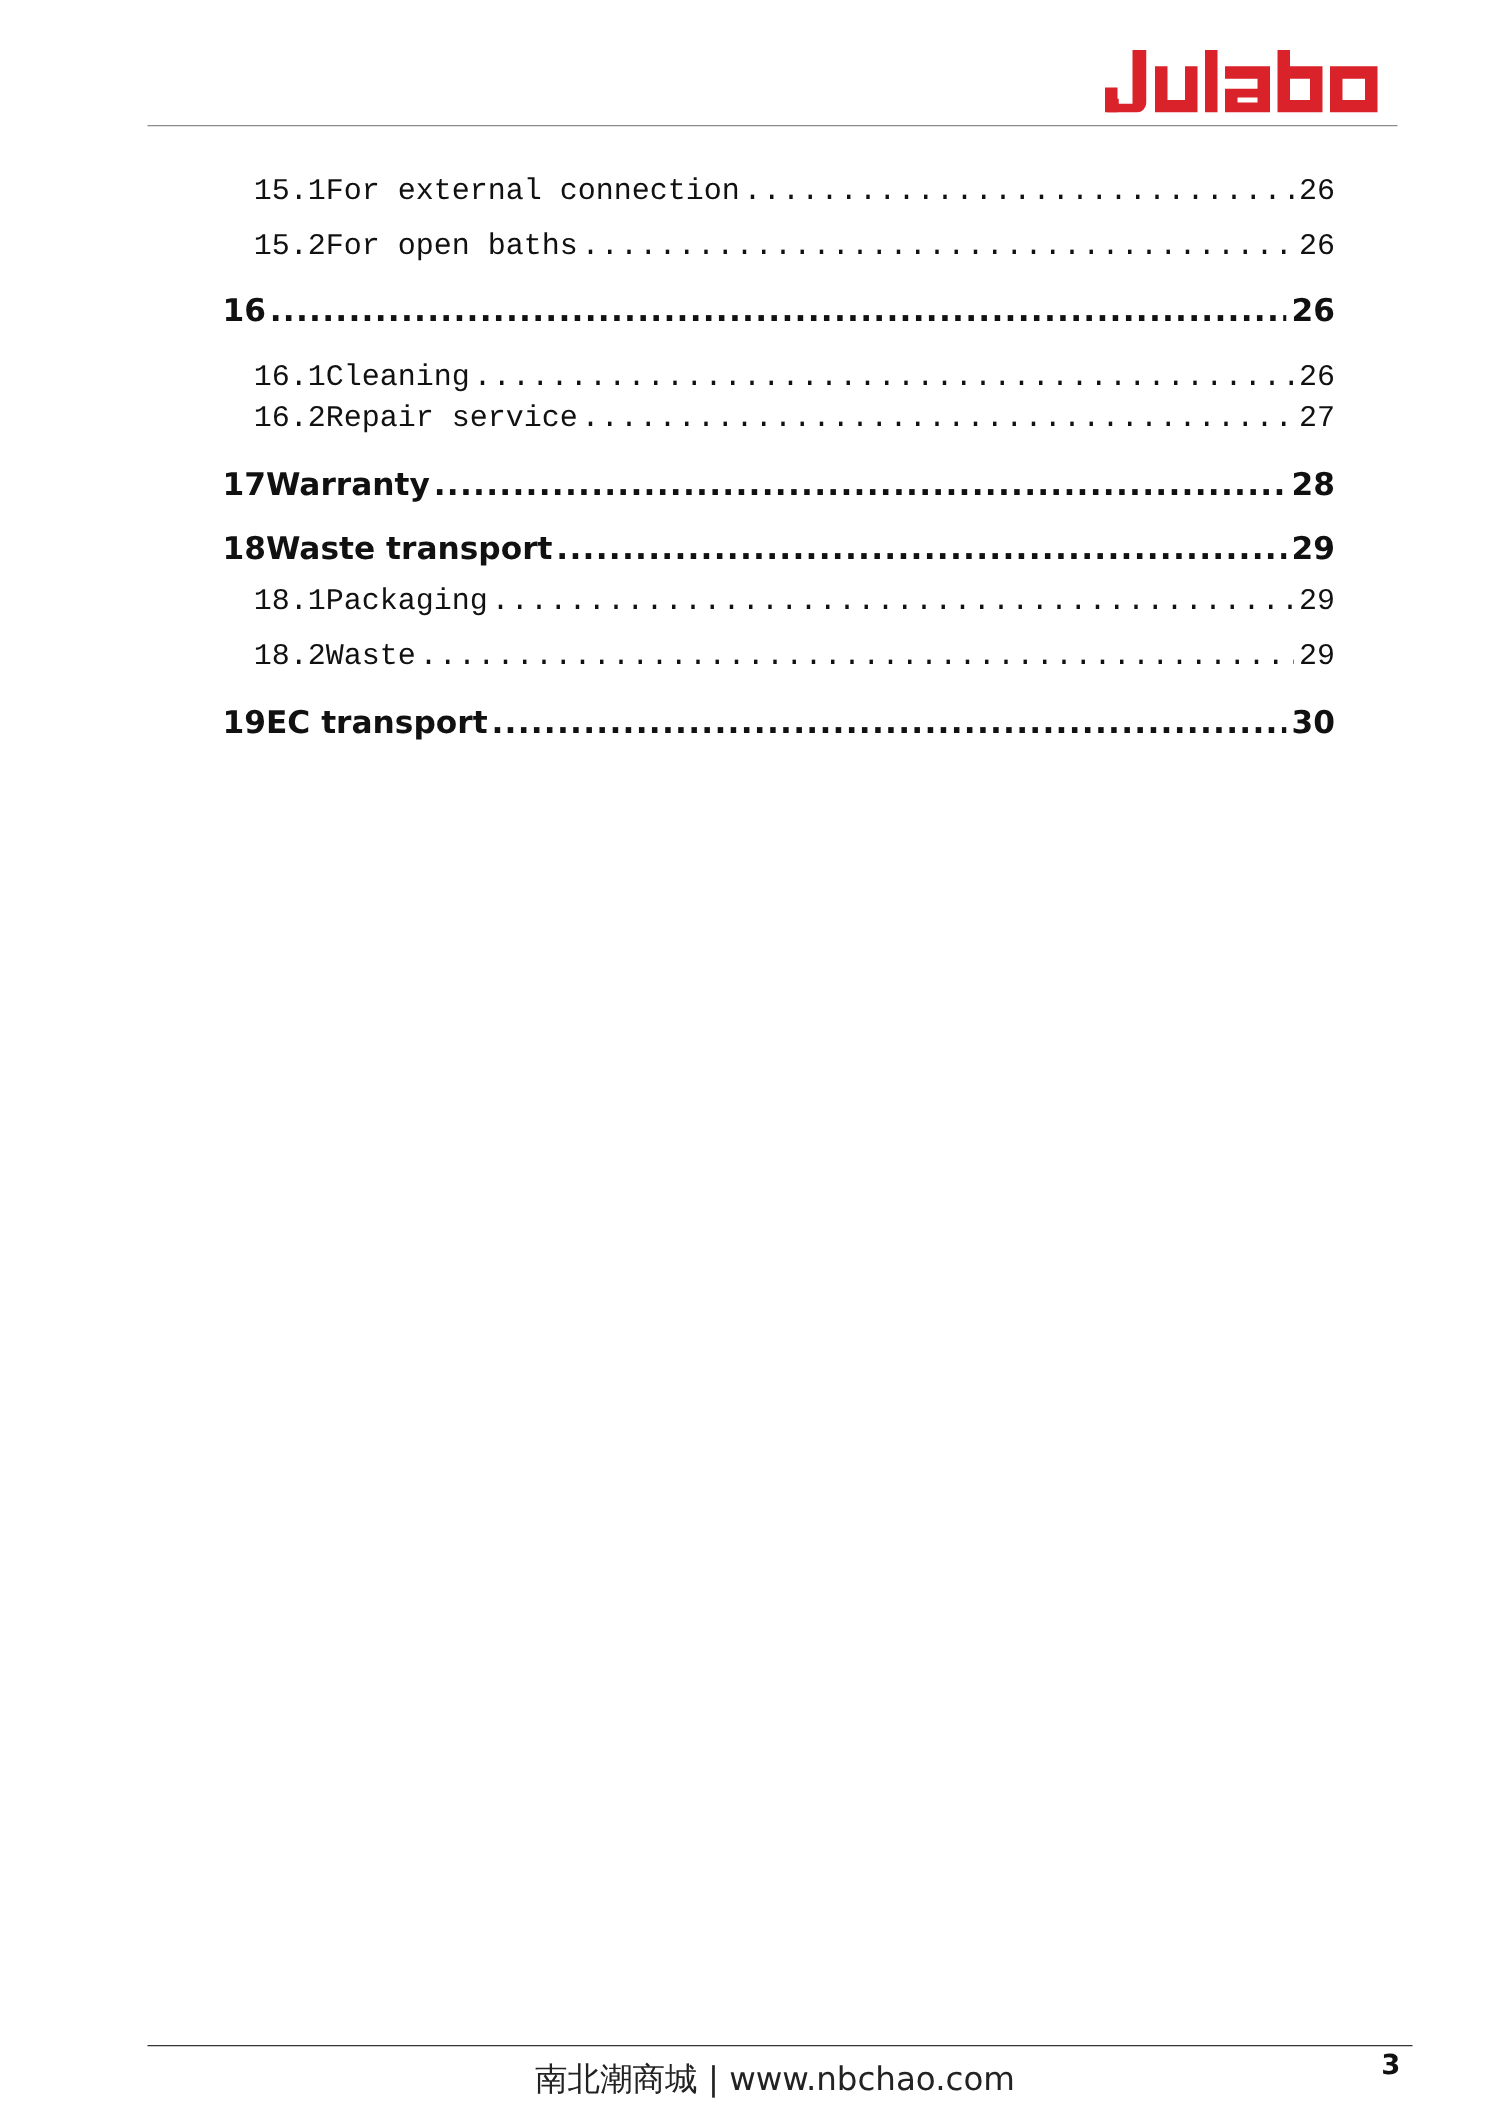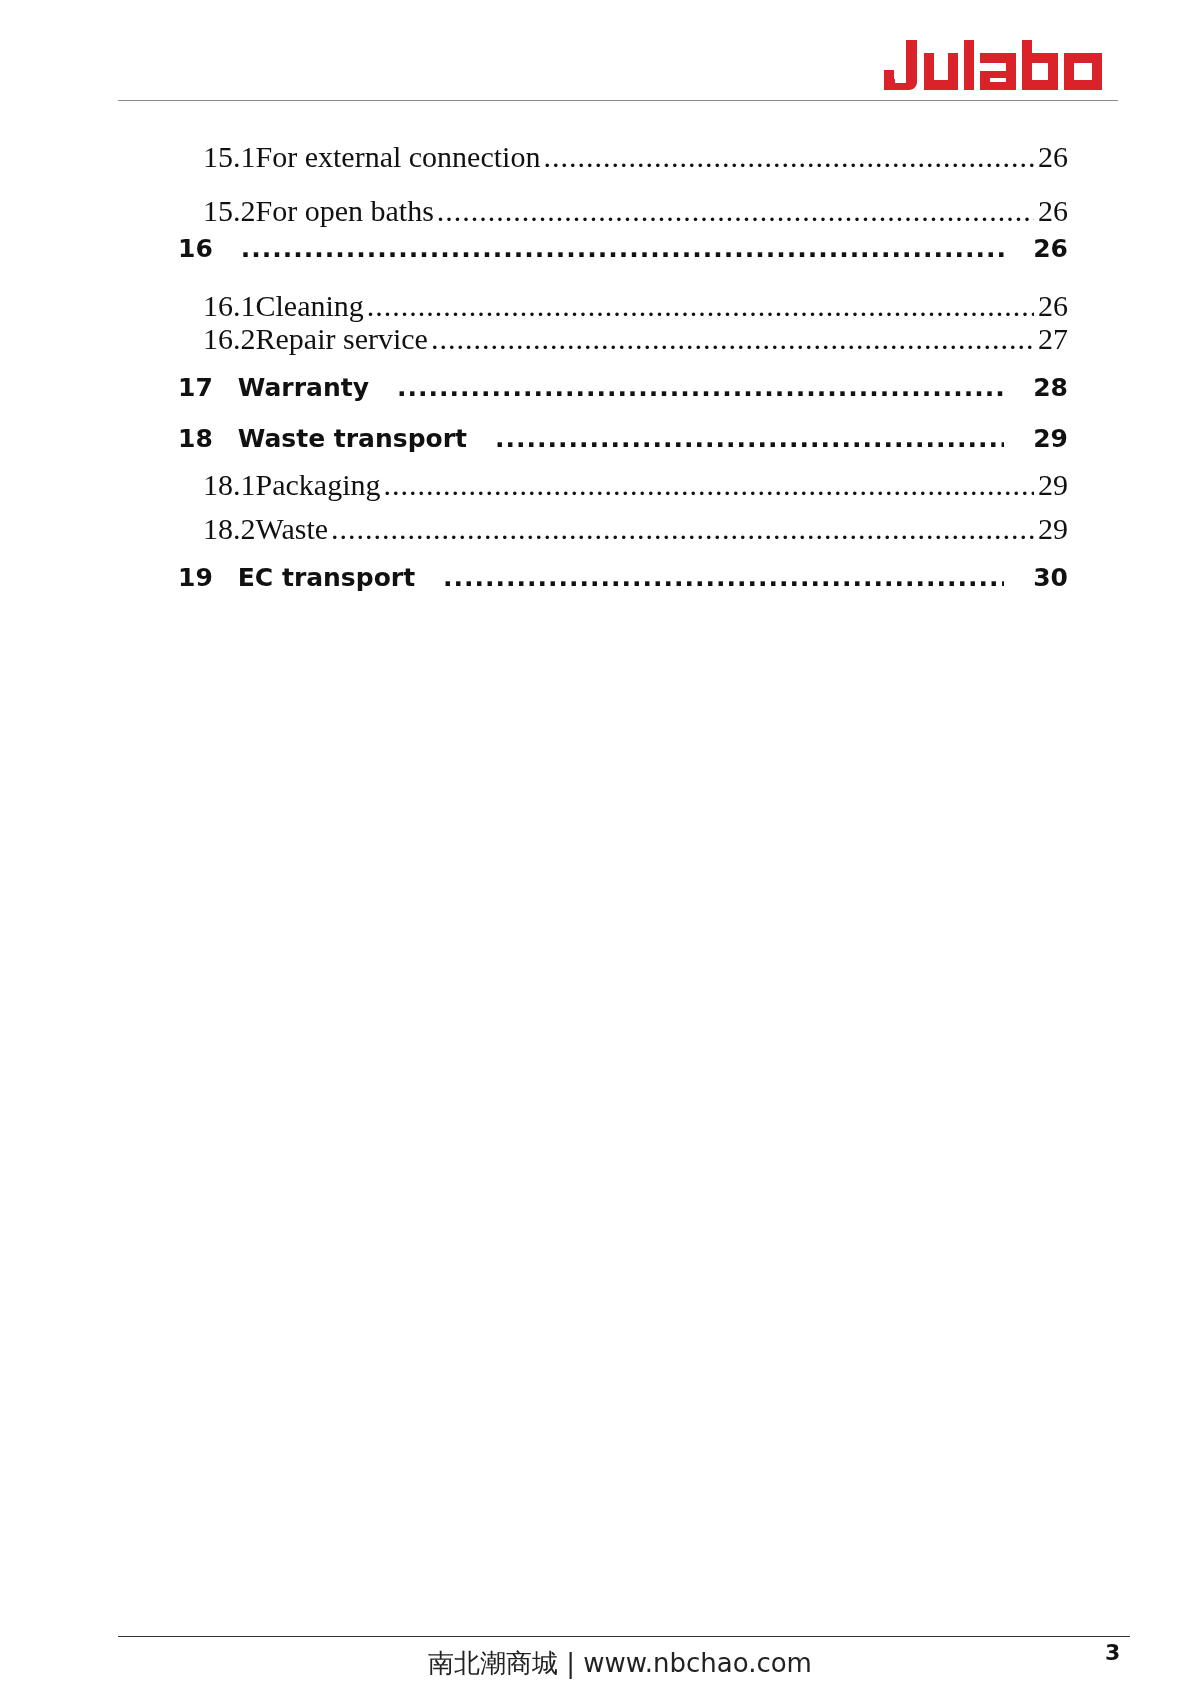--- a/index.html
+++ b/index.html
@@ -4,22 +4,22 @@
 <style>
   html, body { margin: 0; padding: 0; background: #ffffff; }
   body { width: 1200px; height: 1702px; position: relative; overflow: hidden;
          font-family: "DejaVu Sans", sans-serif; color: #111; }
   .logo { position: absolute; right: 84px; top: 40px; height: 50px; }
   .header-rule { position: absolute; left: 118px; top: 100px; width: 1000px; height: 0;
                  border-top: 1.5px solid #8a8a8a; }
   .toc { position: absolute; left: 178px; top: 134px; width: 890px; }
   .row { position: absolute; left: 0; width: 890px; display: flex; align-items: baseline;
          white-space: nowrap; overflow: hidden; }
-  .row.sub { font-size: 30px; font-family: Liberation Serif, serif; font-stretch: condensed; }
-  .row.main { font-size: 25px; font-weight: bold; gap: 25px; }
+  .row.sub { font-size: 24px; font-family: Liberation Mono, monospace; font-stretch: condensed; }
+  .row.main { font-size: 25px; font-weight: bold; }
   .num-sub { display: inline-block; width: 77px; padding-left: 25px; }
   .num-main { display: inline-block; width: 41px; }
   .title { flex: 0 0 auto; }
   .leader { flex: 1 1 auto; overflow: hidden; margin: 0 4px 0 3px; letter-spacing: 1px; }
   .leader::before { content: "........................................................................................................................................................................................................................................"; }
   .page { flex: 0 0 auto; text-align: center; }
   .footer-rule { position: absolute; left: 118px; top: 1636px; width: 1012px; height: 0;
                  border-top: 1.5px solid #333; }
   .footer-text { position: absolute; left: 0; width: 1240px; top: 1646px; text-align: center;
                  font-size: 26px; font-family: "DejaVu Sans", sans-serif; color: #222; }
@@ -47,21 +47,21 @@
 </svg>
 <div class="header-rule"></div>
 
 <div class="toc">
   <div class="row sub" style="top:6px">
     <span class="num-sub">15.1</span>
     <span class="title">For external connection</span>
     <span class="leader"></span>
     <span class="page">26</span>
   </div>
-  <div class="row sub" style="top:60px">
+  <div class="row sub" style="top:50px">
     <span class="num-sub">15.2</span>
     <span class="title">For open baths</span>
     <span class="leader"></span>
     <span class="page">26</span>
   </div>
   <div class="row main" style="top:100px">
     <span class="num-main">16</span>
     <span class="leader"></span>
     <span class="page">26</span>
   </div>

